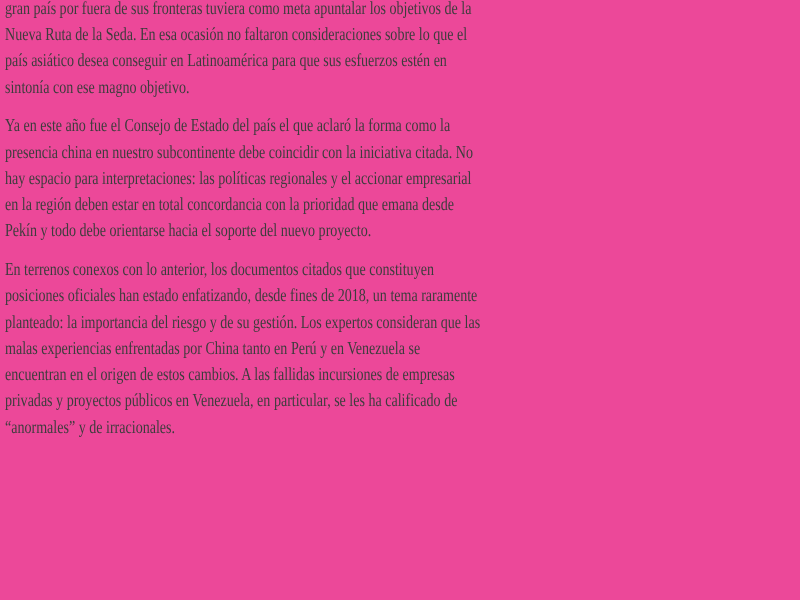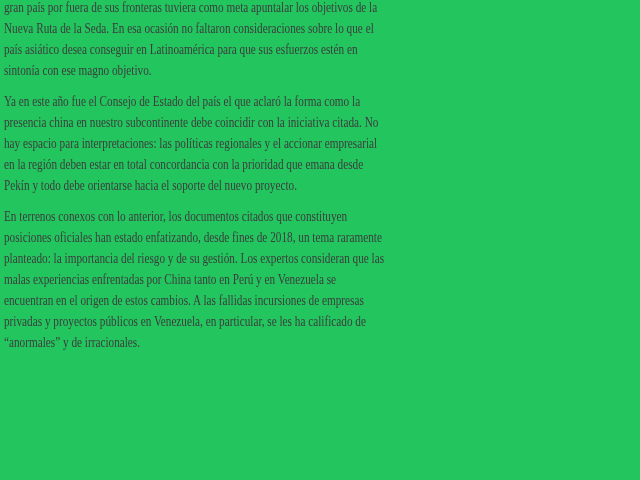--- a/index.html
+++ b/index.html
@@ -7,21 +7,21 @@
     padding: 0;
     width: 640px;
     height: 480px;
     background: #ffffff;
     overflow: hidden;
   }
   .page {
     position: relative;
     width: 640px;
     height: 480px;
-    background: #22c55e;
+    background: #ec4899;
   }
   .article-column {
     position: absolute;
     left: 4px;
     top: -3px;
     width: 600px;
     font-family: "Liberation Serif", "DejaVu Serif", serif;
     font-size: 14.6px;
     line-height: 21px;
     color: #3d3d3d;

